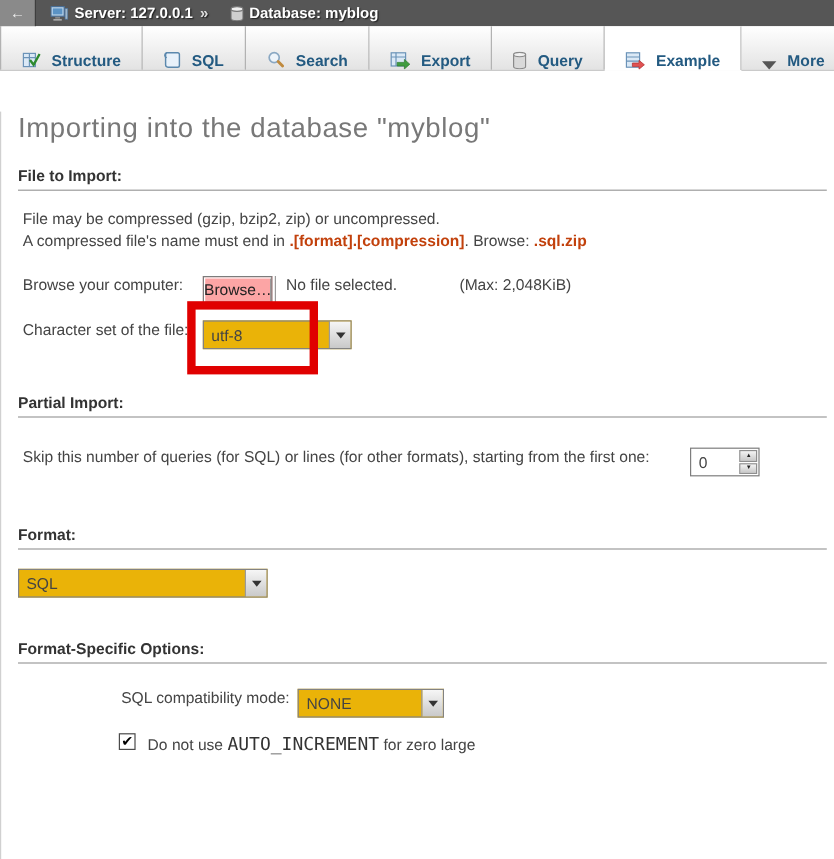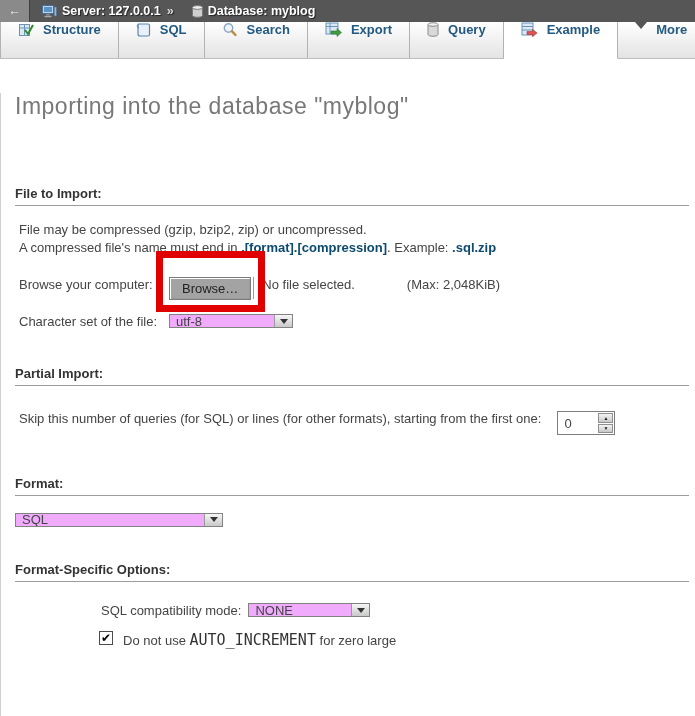--- a/index.html
+++ b/index.html
@@ -11,77 +11,77 @@
     color:#fff; font-weight:bold; font-size:12.5px; text-shadow:1px 1px 1px #222; }
   .back-box { width:30px; height:22px; background:#8a8a8a; border-right:1px solid #3e3e3e;
     display:flex; align-items:center; justify-content:center; color:#f0f0f0;
     font-weight:normal; cursor:pointer; text-shadow:none; }
   .crumb-ico { margin:0 5px 0 12px; display:inline-flex; }
   .crumb-sep { margin:0 6px; color:#ddd; }
 
   
   .tabbar { height:37px; background:linear-gradient(#f4f4f4,#d9d9d9);
     border-bottom:1px solid #bdbdbd; display:flex; align-items:stretch; }
-  .tab { display:flex; align-items:flex-start; gap:9px; padding:0 17px;
+  .tab { display:flex; align-items:flex-end; gap:9px; padding:0 17px;
     border-right:1px solid #b2b2b2; background:linear-gradient(#ffffff,#e3e3e3);
     color:#235a81; font-weight:bold; cursor:pointer; white-space:nowrap; }
   .tab:first-child { border-left:1px solid #b2b2b2; }
   .tab.active { background:#fff; margin-bottom:-1px; border-bottom:1px solid #fff; }
   .tab .tico { display:inline-flex; }
   .more-arrow { width:0; height:0; border-left:6px solid transparent;
     border-right:6px solid transparent; border-top:7px solid #555; display:inline-block; }
 
   
   .content { position:relative; min-height:657px; background:#fff;
     border-left:1px solid #d0d0d0; }
   .page-title { margin:34px 0 0 14px; font-size:23px; font-weight:normal;
     color:#787878; letter-spacing:0.5px; }
   .sec-head { margin:0 6px 0 14px; padding-bottom:4px; border-bottom:1px solid #9c9c9c;
     font-weight:bold; color:#333; font-size:13px; }
-  .mt-file { margin-top:66px; }
+  .mt-file { margin-top:19px; }
   .mt-partial { margin-top:37px; }
   .mt-format { margin-top:41px; }
   .mt-fso { margin-top:35px; }
   .para { margin:15px 10px 0 18px; line-height:17px; }
   .para.tight { margin-top:1px; }
-  b.inlineb { color:#0c4a6e; }
+  b.inlineb { color:#c2410c; }
 
   .row { display:flex; align-items:flex-start; margin-left:18px; }
   .browse-row { margin-top:21px; }
   .flabel { width:150px; }
   .btn-browse { font-family:"Liberation Sans",sans-serif; font-size:13px; color:#222;
-    background:#a3a3a3; border:1px solid #7c7c7c;
+    background:#fca5a5; border:1px solid #7c7c7c;
     box-shadow:inset 1px 1px 0 #fff, inset -1px -1px 0 #9a9a9a;
-    padding:3px 12px; cursor:pointer; }
+    padding:3px 0; cursor:pointer; }
   .file-div { width:1px; height:22px; background:#9a9a9a; margin:0 8px 0 2px; }
   .max-note { margin-left:52px; }
   .charset-row { margin-top:14px; }
 
   
-  .fake-select { display:inline-flex; align-items:stretch; height:14px;
-    border:1px solid #828282; background:#f0abfc; cursor:pointer; }
+  .fake-select { display:inline-flex; align-items:stretch; height:24px;
+    border:1px solid #828282; background:#eab308; cursor:pointer; }
   .fake-select .val { flex:1; display:flex; align-items:center; padding-left:6px;
     color:#444; overflow:hidden; white-space:nowrap; }
   .fake-select .drop { width:18px; background:linear-gradient(#f6f6f6,#c9c9c9);
     border-left:1px solid #9a9a9a; display:flex; align-items:center; justify-content:center; }
   .fake-select .drop .tri { width:0; height:0; border-left:4px solid transparent;
     border-right:4px solid transparent; border-top:5px solid #333; }
   .w-charset { width:124px; }
   .w-format  { width:208px; }
   .w-compat  { width:122px; }
 
   
   .cbox { width:14px; height:14px; background:#fff; border:1px solid #4a4a4a;
     display:inline-flex; align-items:center; justify-content:center;
     font-size:12px; line-height:1; color:#000; cursor:pointer; flex:0 0 auto; }
   .allow-para { margin:17px 14px 0 18px; line-height:19px; }
   .allow-para .cbox { vertical-align:-2px; margin-right:11px; display:inline-flex; }
   .note-italic { font-style:italic; }
 
-  .skip-row { margin-top:25px; }
+  .skip-row { margin-top:25px;gap:18px; }
   .spinner { display:inline-flex; height:24px; width:58px; border:1px solid #7d7d7d;
     background:#fff; margin-left:16px; }
   .spinner .sval { flex:1; display:flex; align-items:center; padding-left:6px; color:#444; }
   .spin-btns { width:17px; display:flex; flex-direction:column; padding:1px; gap:1px; }
   .spin-b { flex:1; background:linear-gradient(#f4f4f4,#c8c8c8); border:1px solid #8f8f8f;
     display:flex; align-items:center; justify-content:center; font-size:5px; color:#222;
     cursor:pointer; }
 
   .format-select-row { margin:16px 0 0 14px; }
   .compat-row { margin-top:21px; margin-left:100px; }
@@ -189,21 +189,21 @@
 </div>
 
 <div class="content">
 
   <div class="red-annotation"></div>
 
   <h1 class="page-title">Importing into the database "myblog"</h1>
 
   <div class="sec-head mt-file">File to Import:</div>
   <div class="para">File may be compressed (gzip, bzip2, zip) or uncompressed.</div>
-  <div class="para tight"><span>A compressed file's name must end in </span><b class="inlineb">.[format].[compression]</b><span>. Example: </span><b class="inlineb">.sql.zip</b></div>
+  <div class="para tight"><span>A compressed file's name must end in </span><b class="inlineb">.[format].[compression]</b><span>. Browse: </span><b class="inlineb">.sql.zip</b></div>
 
   <div class="row browse-row">
     <span class="flabel">Browse your computer:</span>
     <button class="btn-browse">Browse…</button>
     <span class="file-div"></span>
     <span>No file selected.</span>
     <span class="max-note">(Max: 2,048KiB)</span>
   </div>
 
   <div class="row charset-row">

